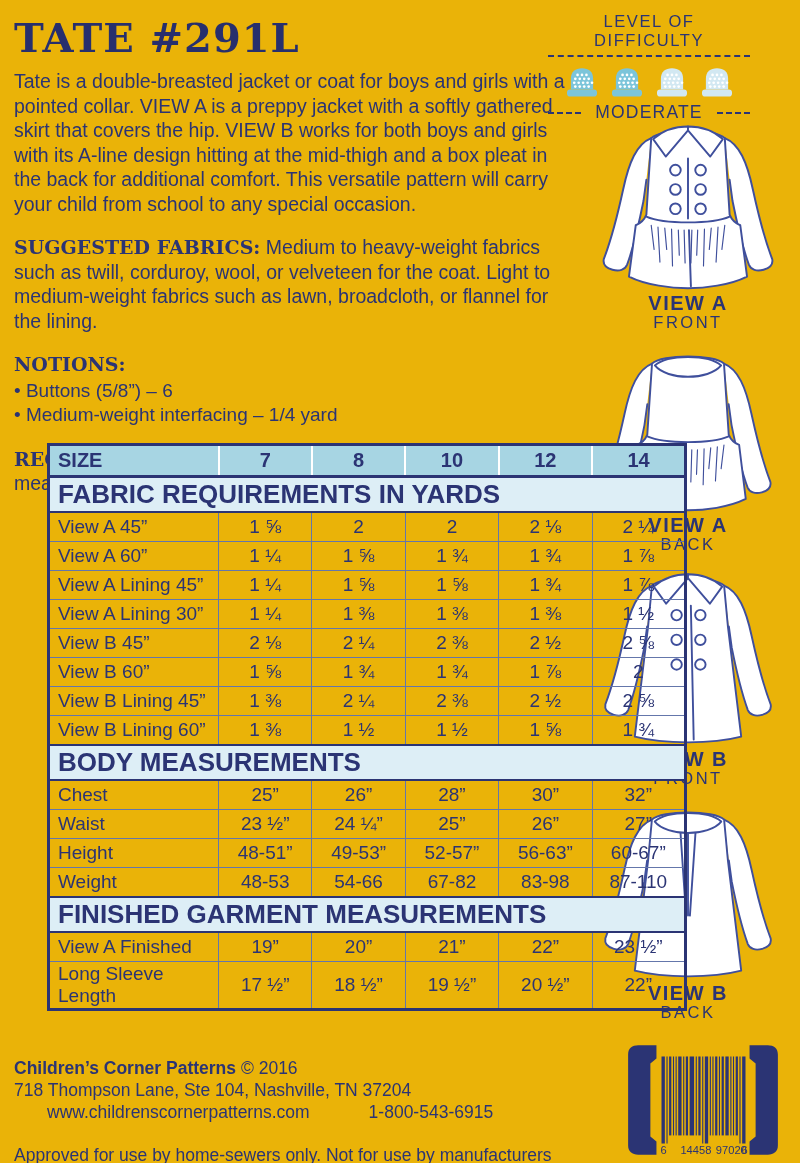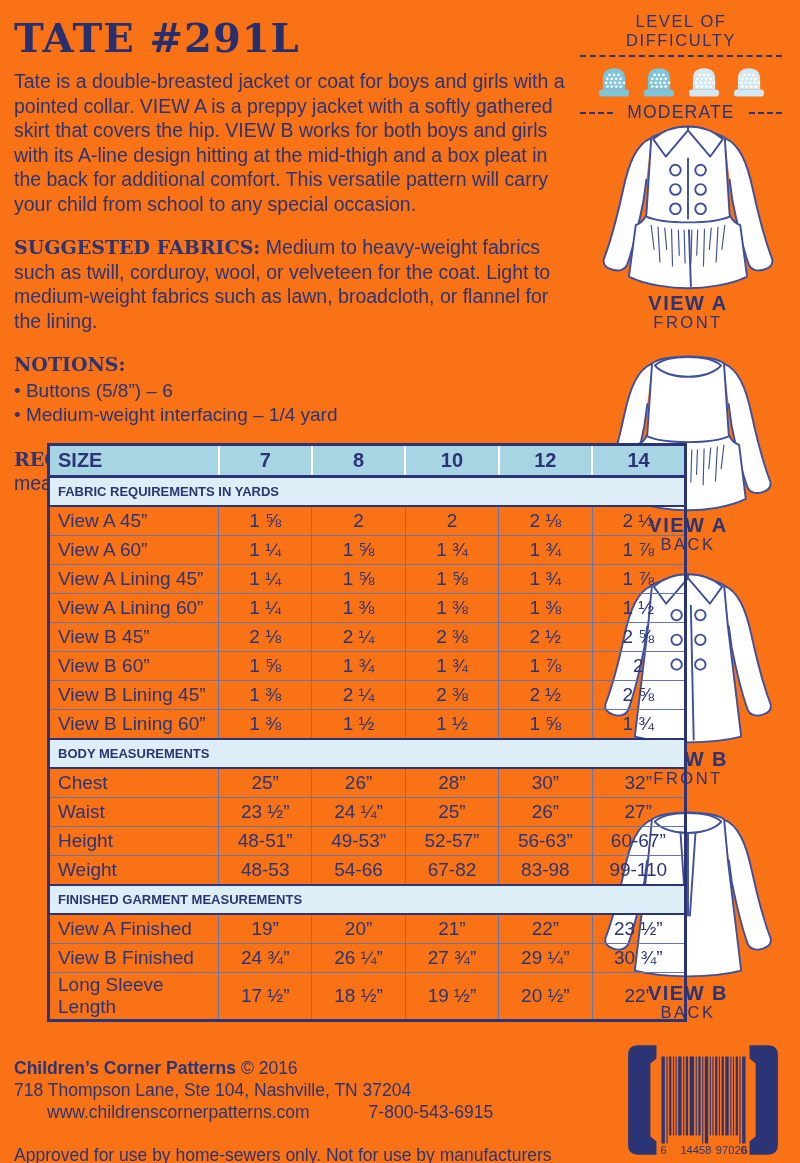--- a/index.html
+++ b/index.html
@@ -1,30 +1,30 @@
 <!DOCTYPE html>
 <html><head>
 <meta charset="utf-8">
 <style>
   html,body{margin:0;padding:0;background:#fff;}
-  .page{position:relative;width:800px;height:1163px;background:#f97316;overflow:hidden;
+  .page{position:relative;width:800px;height:1163px;background:#eab308;overflow:hidden;
         font-family:"Liberation Sans","DejaVu Sans",sans-serif;color:#2b3474;}
 
   
   .left-text{position:absolute;left:14px;top:14px;width:556px;}
   .title{font-family:"DejaVu Serif","Liberation Serif",serif;font-weight:700;
          font-size:40px;letter-spacing:1px;margin:0 0 8px;color:#272f6d;}
   .body-p{font-size:19.5px;line-height:24.5px;margin:0 0 19px;}
   .serif-head{font-family:"DejaVu Serif","Liberation Serif",serif;font-weight:700;font-size:19px;}
   .notions ul{margin:2px 0 0;padding:0;list-style:none;}
   .notions li{font-size:19px;line-height:24.5px;}
   .notions li::before{content:"• ";}
 
   
-  .difficulty{position:absolute;left:580px;top:12px;width:202px;text-align:center;}
+  .difficulty{position:absolute;left:548px;top:12px;width:202px;text-align:center;}
   .diff-label{font-size:16.5px;letter-spacing:1.6px;margin-bottom:5px;}
   .dash-line{border-top:2.5px dashed #2b3474;}
   .thimble-row{display:flex;justify-content:center;gap:5px;margin:6px 0 4px;}
   .thimble{width:40px;height:35px;}
   .diff-bottom{display:flex;align-items:center;gap:14px;}
   .diff-bottom .dash-line{flex:1;}
   .diff-value{font-size:17.5px;letter-spacing:1.2px;}
 
   
   .views{position:absolute;left:582px;top:112px;width:212px;}
@@ -40,21 +40,21 @@
   
   .chart{position:absolute;left:14px;top:443px;width:640px;padding-left:33px;}
   table{width:100%;border-collapse:collapse;border:3px solid #2b3474;table-layout:fixed;}
   col.c-label{width:170px;}
   th,td{border:1px solid #6476ab;font-size:19px;padding:1px 8px;height:26px;}
   thead th{background:#a7d5e3;font-weight:700;font-size:20px;text-align:center;
            border-left:2px solid #fff;border-bottom:3px solid #2b3474;height:27px;}
   thead th.lbl{border-left:1px solid #2b3474;text-align:left;font-size:20px;}
   td{text-align:center;}
   td.lbl{text-align:left;}
-  tr.section-row td{background:#ddeef6;font-weight:700;font-size:13px;text-align:left;
+  tr.section-row td{background:#ddeef6;font-weight:700;font-size:26px;text-align:left;
            border-top:2.5px solid #2b3474;border-bottom:2.5px solid #2b3474;height:25px;}
 
   
   .footer{position:absolute;left:14px;top:1057px;font-size:17.5px;line-height:22px;}
   .f-bold{font-weight:700;}
   .f-line3 span{margin-right:26px;margin-left:33px;}
   .approval{margin-top:21px;}
 
   
   .barcode{position:absolute;left:618px;top:1042px;}
@@ -242,21 +242,21 @@
           </tr>
           <tr>
             <td class="lbl">View A Lining 45”</td>
             <td>1 ¼</td>
             <td>1 ⅝</td>
             <td>1 ⅝</td>
             <td>1 ¾</td>
             <td>1 ⅞</td>
           </tr>
           <tr>
-            <td class="lbl">View A Lining 60”</td>
+            <td class="lbl">View A Lining 30”</td>
             <td>1 ¼</td>
             <td>1 ⅜</td>
             <td>1 ⅜</td>
             <td>1 ⅜</td>
             <td>1 ½</td>
           </tr>
           <tr>
             <td class="lbl">View B 45”</td>
             <td>2 ⅛</td>
             <td>2 ¼</td>
@@ -314,57 +314,49 @@
             <td>52-57”</td>
             <td>56-63”</td>
             <td>60-67”</td>
           </tr>
           <tr>
             <td class="lbl">Weight</td>
             <td>48-53</td>
             <td>54-66</td>
             <td>67-82</td>
             <td>83-98</td>
-            <td>99-110</td>
+            <td>87-110</td>
           </tr>
           <tr class="section-row">
             <td colspan="6">FINISHED GARMENT MEASUREMENTS</td>
           </tr>
           <tr>
             <td class="lbl">View A Finished</td>
             <td>19”</td>
             <td>20”</td>
             <td>21”</td>
             <td>22”</td>
             <td>23 ½”</td>
           </tr>
           <tr>
-            <td class="lbl">View B Finished</td>
-            <td>24 ¾”</td>
-            <td>26 ¼”</td>
-            <td>27 ¾”</td>
-            <td>29 ¼”</td>
-            <td>30 ¾”</td>
-          </tr>
-          <tr>
             <td class="lbl">Long Sleeve Length</td>
             <td>17 ½”</td>
             <td>18 ½”</td>
             <td>19 ½”</td>
             <td>20 ½”</td>
             <td>22”</td>
           </tr>
         </tbody>
     </table>
   </div>
 
   <div class="footer">
     <div><span class="f-bold">Children’s Corner Patterns</span><span> © 2016</span></div>
     <div>718 Thompson Lane, Ste 104, Nashville, TN 37204</div>
-    <div class="f-line3"><span>www.childrenscornerpatterns.com</span><span>7-800-543-6915</span></div>
+    <div class="f-line3"><span>www.childrenscornerpatterns.com</span><span>1-800-543-6915</span></div>
     <div class="approval">Approved for use by home-sewers only. Not for use by manufacturers</div>
     <div class="f-bold">Printed in the USA — CC291L-1</div>
   </div>
 
   <div class="barcode">
     <svg width="170" height="116" viewBox="0 0 168 114">
       <path d="M10 12 C10 6 14 3 20 3 L38 3 L38 16 L32 21 L32 93 L38 98 L38 111 L20 111 C14 111 10 108 10 102 Z" fill="#2b3474"></path>
       <path d="M158 12 C158 6 154 3 148 3 L130 3 L130 16 L136 21 L136 93 L130 98 L130 111 L148 111 C154 111 158 108 158 102 Z" fill="#2b3474"></path>
       <g>
           <rect x="43.0" y="14" width="3.3" height="86" fill="#2b3474"></rect>

